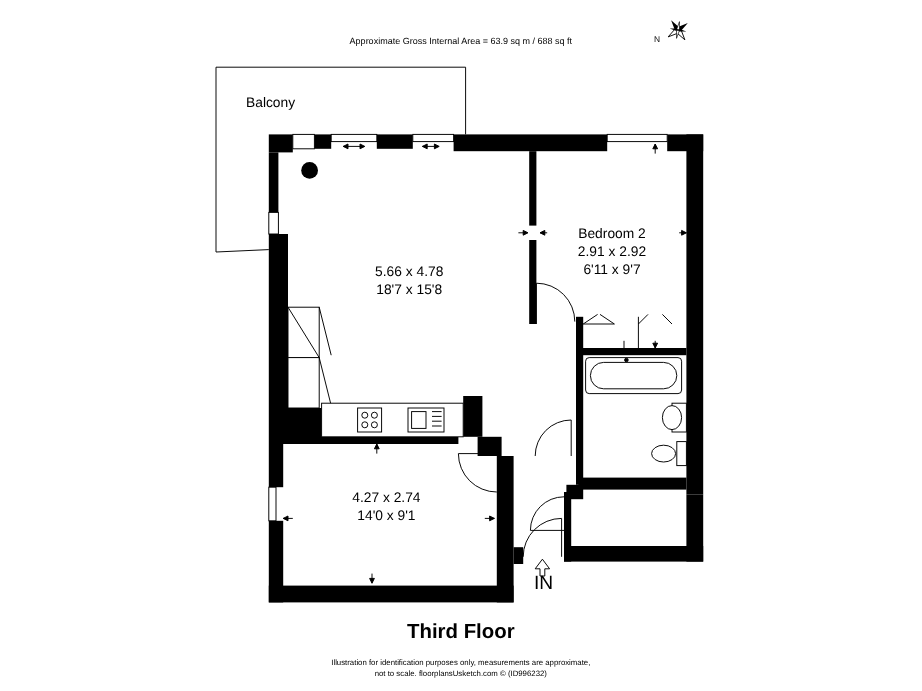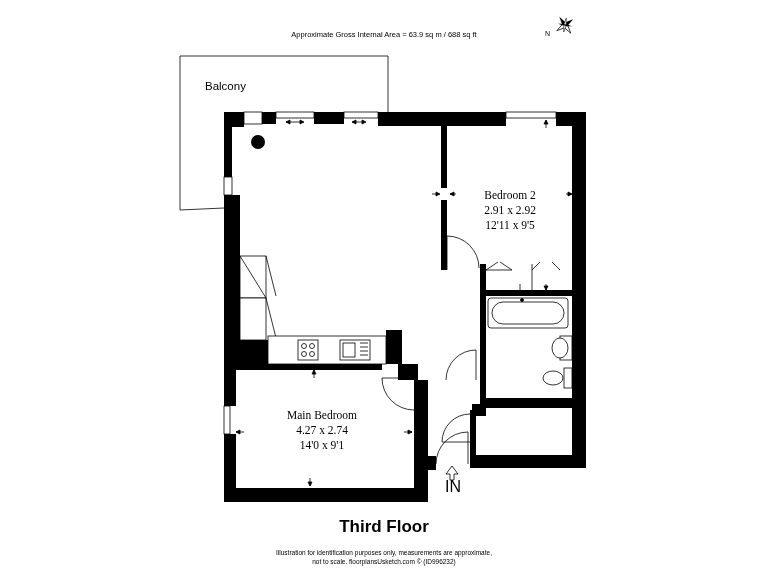--- a/index.html
+++ b/index.html
@@ -2,21 +2,21 @@
 <html><head>
 <meta charset="utf-8">
 <style>
   html, body { margin:0; padding:0; background:#ffffff; }
   body { width:768px; height:576px; position:relative; overflow:hidden; font-family:"Liberation Sans", sans-serif; color:#000; }
   .abs { position:absolute;text-align:right; }
   .header-area { left:0; top:30px; width:768px; text-align:center; font-size:7.5px; }
   .compass { left:544px; top:12px; width:36px; height:30px; }
   .compass-n { left:545px; top:30px; font-size:7px; }
   svg.plan { position:absolute; left:0; top:0; }
-  .room-label { position:absolute; text-align:center; font-size:11.5px; line-height:15px;font-family:Liberation Serif, serif; }
+  .room-label { position:absolute; text-align:center; font-size:11.5px; line-height:15px; }
   .floor-title { left:0; top:517px; width:768px; text-align:center; font-size:17px; font-weight:bold; }
   .disclaimer { left:0; top:549px; width:768px; text-align:center; font-size:6.5px; line-height:8.5px; }
   .balcony-label { left:205px; top:80px; font-size:11.5px; }
   .entry-label { left:445px; top:478px; font-size:16px; }
 </style>
 </head>
 <body>
 
 <div class="abs header-area">Approximate Gross Internal Area = 63.9 sq m / 688 sq ft</div>
 
@@ -184,30 +184,31 @@
   </g>
 
   <g fill="#fff" stroke="#000" stroke-width="0.8">
     <polygon points="446,474 452,466 458,474 454,474 454,480 450,480 450,474"></polygon>
   </g>
 </svg>
 
 <div class="abs balcony-label">Balcony</div>
 
 <div class="room-label" style="left:266px; top:220px; width:150px;">
+  <div>5.66 x 4.78</div>
+  <div>18'7 x 15'8</div>
 </div>
 
 <div class="room-label" style="left:460px; top:188px; width:100px;">
   <div>Bedroom 2</div>
   <div>2.91 x 2.92</div>
-  <div>12'11 x 9'5</div>
+  <div>6'11 x 9'7</div>
 </div>
 
 <div class="room-label" style="left:262px; top:408px; width:120px;">
-  <div>Main Bedroom</div>
   <div>4.27 x 2.74</div>
   <div>14'0 x 9'1</div>
 </div>
 
 <div class="abs entry-label">IN</div>
 
 <div class="abs floor-title">Third Floor</div>
 
 <div class="abs disclaimer">
   <div>Illustration for identification purposes only, measurements are approximate,</div>

